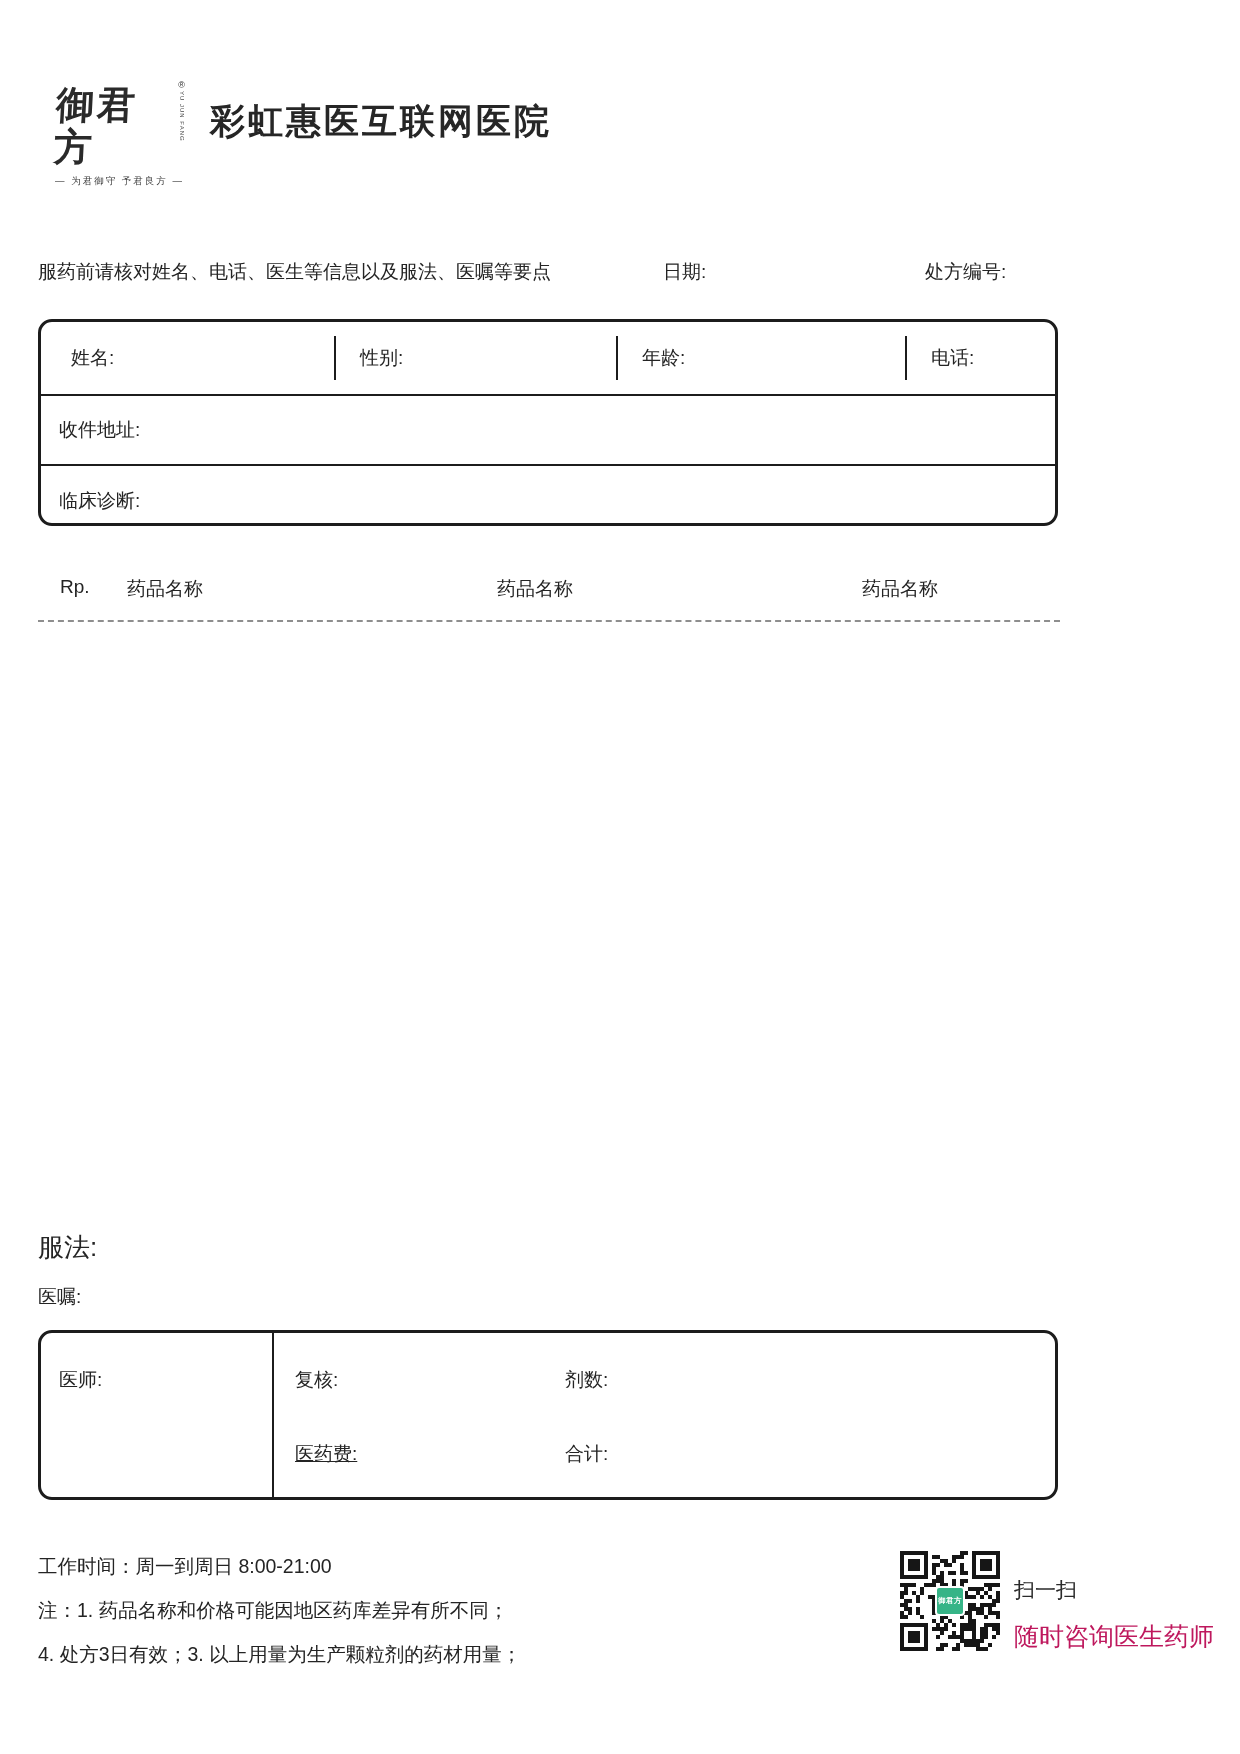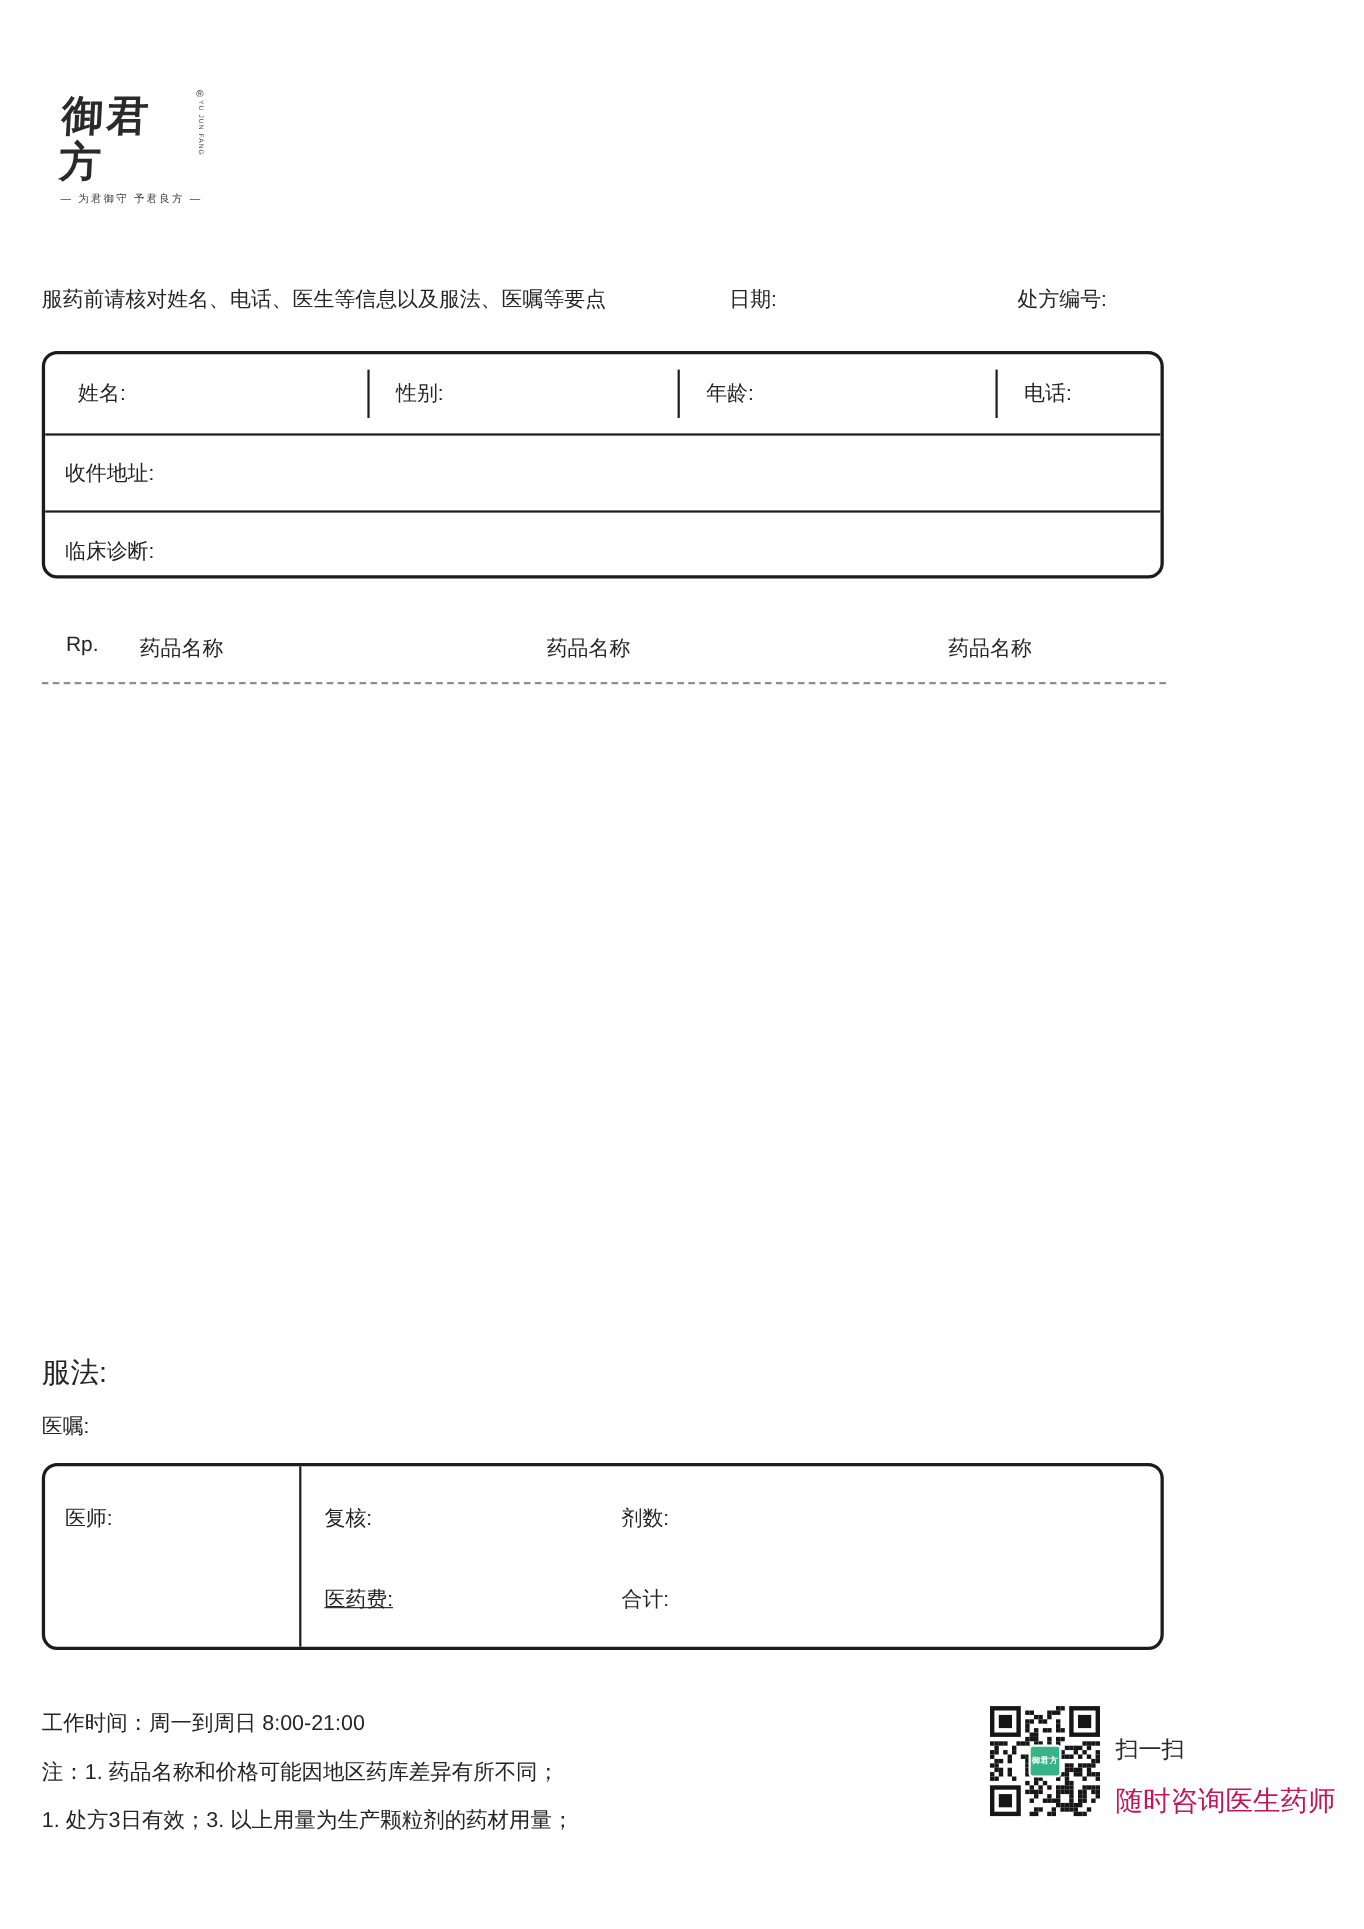--- a/index.html
+++ b/index.html
@@ -103,20 +103,21 @@
   <div class="logo-block">
     <div class="logo-row">
       <div class="logo-main">御君方</div>
       <div class="logo-side">
         <span class="logo-reg">®</span>
         <span class="logo-vertical">YU JUN FANG</span>
       </div>
     </div>
     <div class="logo-tagline">— 为君御守 予君良方 —</div>
   </div>
+  <div class="hospital-title">彩虹惠医互联网医院</div>
 
   <div class="notice-row">
     <span class="notice-check">服药前请核对姓名、电话、医生等信息以及服法、医嘱等要点</span>
     <span class="date-label">日期:</span>
     <span class="rx-no-label">处方编号:</span>
   </div>
 
   <div class="patient-box">
     <div class="p-row1">
       <div class="p-cell c-name">姓名:</div>
@@ -150,21 +151,21 @@
     <div class="s-div"></div>
     <div class="s-label l-physician">医师:</div>
     <div class="s-label l-review">复核:</div>
     <div class="s-label l-doses">剂数:</div>
     <div class="s-label l-fee">医药费:</div>
     <div class="s-label l-total">合计:</div>
   </div>
 
   <div class="work-hours">工作时间：周一到周日 8:00-21:00</div>
   <div class="note-1">注：1. 药品名称和价格可能因地区药库差异有所不同；</div>
-  <div class="note-2">1. 处方3日有效；3. 以上用量为生产颗粒剂的药材用量；</div>
+  <div class="note-2">4. 处方3日有效；3. 以上用量为生产颗粒剂的药材用量；</div>
 
   <div class="qr-code">
     <div class="qr-modules">
         <div class="qr-mod" style="left: 60px; top: 0px;"></div>
         <div class="qr-mod" style="left: 64px; top: 0px;"></div>
         <div class="qr-mod" style="left: 32px; top: 4px;"></div>
         <div class="qr-mod" style="left: 36px; top: 4px;"></div>
         <div class="qr-mod" style="left: 52px; top: 4px;"></div>
         <div class="qr-mod" style="left: 56px; top: 4px;"></div>
         <div class="qr-mod" style="left: 60px; top: 4px;"></div>

